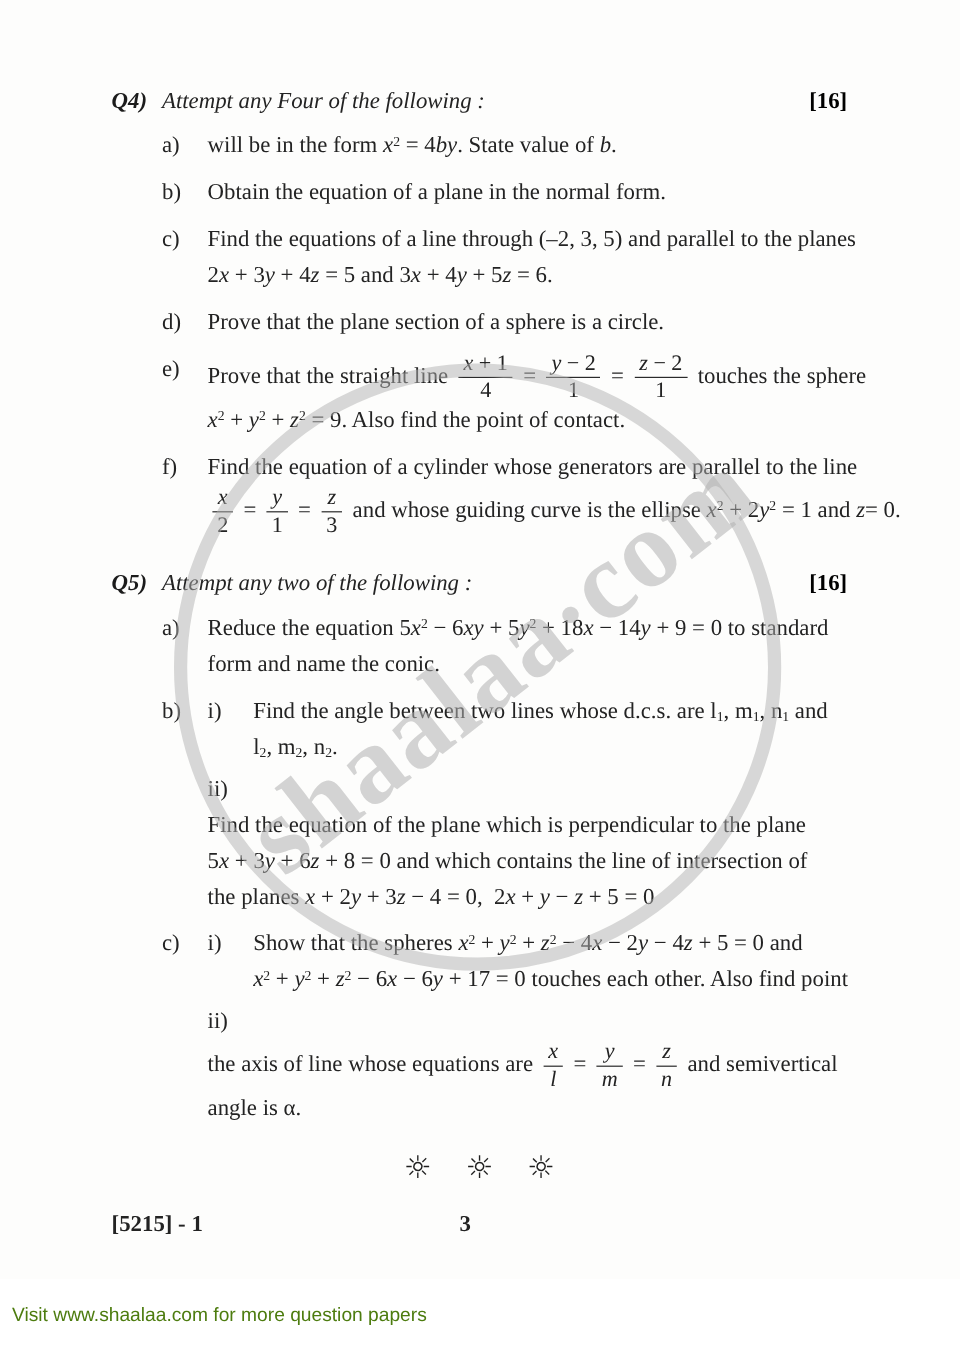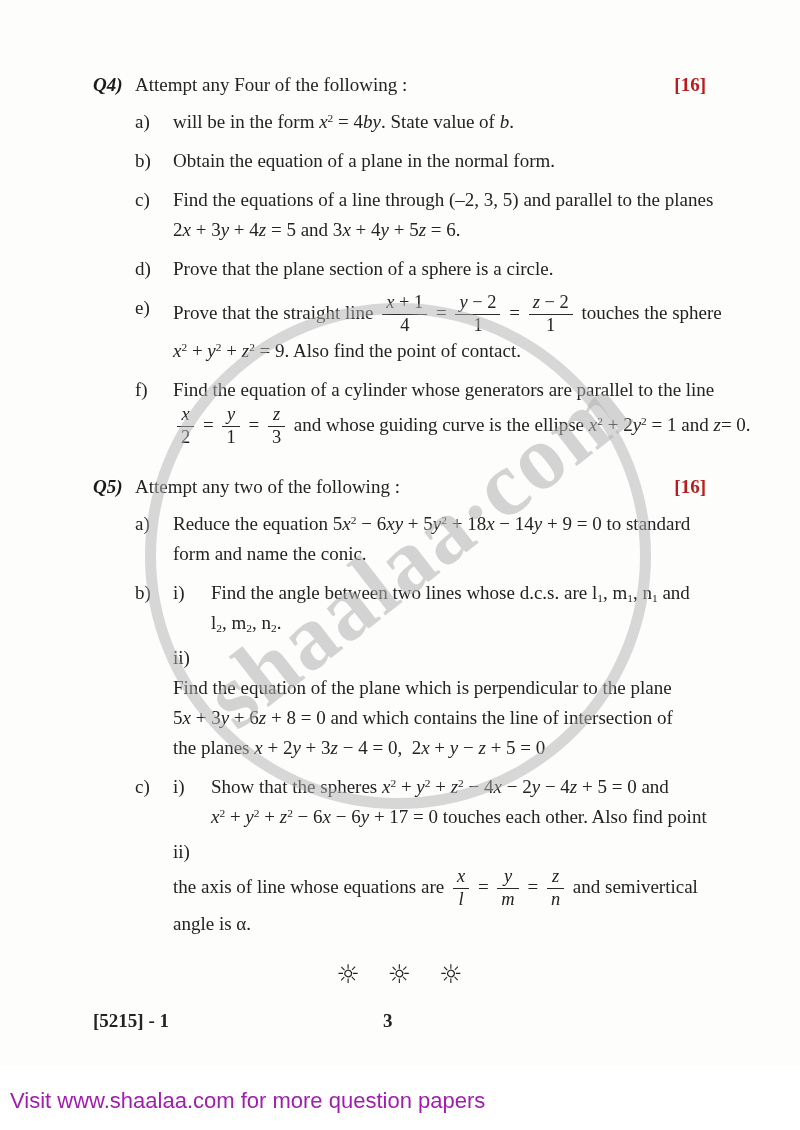--- a/index.html
+++ b/index.html
@@ -4,22 +4,22 @@
 <style>
   html,body{margin:0;padding:0;background:#e9e9e9;}
   .page{position:relative;width:800px;height:1130px;background:#ffffff;overflow:hidden;
         font-family:"Liberation Serif","DejaVu Serif",serif;color:#232323;}
   .scan{position:absolute;left:0;top:0;width:800px;height:1066px;background:#fdfdfc;}
 
   
   .content{position:absolute;left:93px;top:72px;width:613px;z-index:1;}
   .q-header{display:flex;align-items:flex-end;font-size:19px;line-height:26px;}
   .q-label{flex:none;width:42px;font-weight:bold;font-style:italic;color:#1b1b1b;}
-  .q-title{flex:1;}
-  .q-marks{font-weight:bold;color:#b91c1c;}
+  .q-title{flex:1;font-style:italic;}
+  .q-marks{font-weight:bold;color:#000000;}
   .question + .question{margin-top:26px;}
   .q-items{margin-left:42px;}
   .q-item{display:flex;margin-top:9px;}
   .i-label{flex:none;width:38px;font-size:19px;line-height:30px;}
   .i-body{flex:1;font-size:19px;}
   .i-line{line-height:30px;min-height:30px;white-space:nowrap;}
   .q-subitem{display:flex;}
   .q-subitem + .q-subitem{margin-top:5px;flex-direction:column;}
   .si-label{flex:none;width:38px;line-height:30px;}
   .si-body{flex:1;}
@@ -43,21 +43,21 @@
   .wm-circle{position:absolute;left:145px;top:303px;width:484px;height:484px;border-radius:50%;
              border:11px solid rgba(178,178,178,0.50);}
   .wm-text{position:absolute;left:130px;top:505px;width:575px;text-align:center;line-height:1;
            transform:rotate(-38deg);transform-origin:center;white-space:nowrap;
            font-size:92px;font-weight:bold;letter-spacing:2px;color:rgba(176,176,176,0.55);}
   .wm-sep{display:inline-block;font-size:0.55em;vertical-align:0.18em;margin:0 4px;}
 
   
   .footer-bar{position:absolute;left:0;bottom:0;width:800px;height:64px;background:#ffffff;}
   .footer-text{position:absolute;left:10px;top:22px;font-family:"Liberation Sans","DejaVu Sans",sans-serif;
-               font-size:22px;color:#a21caf;}
+               font-size:16px;color:#4d7c0f;}
 </style>
 </head>
 <body>
 
 <div class="page">
   <div class="scan">
 
     <div class="content">
       <div>
           <div class="question">

